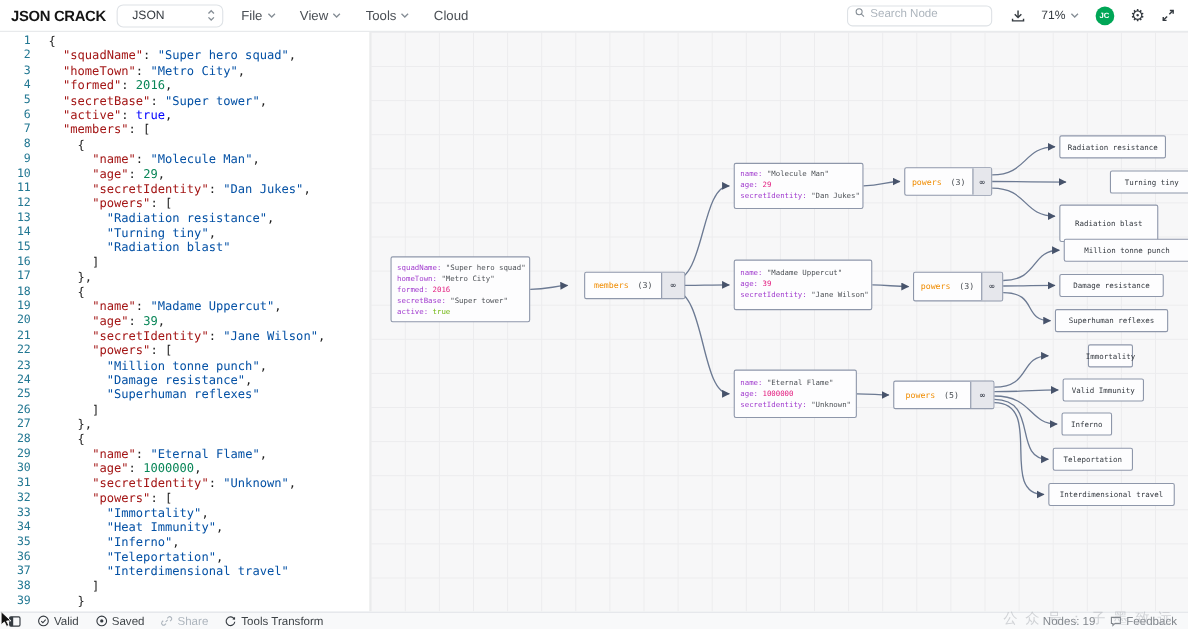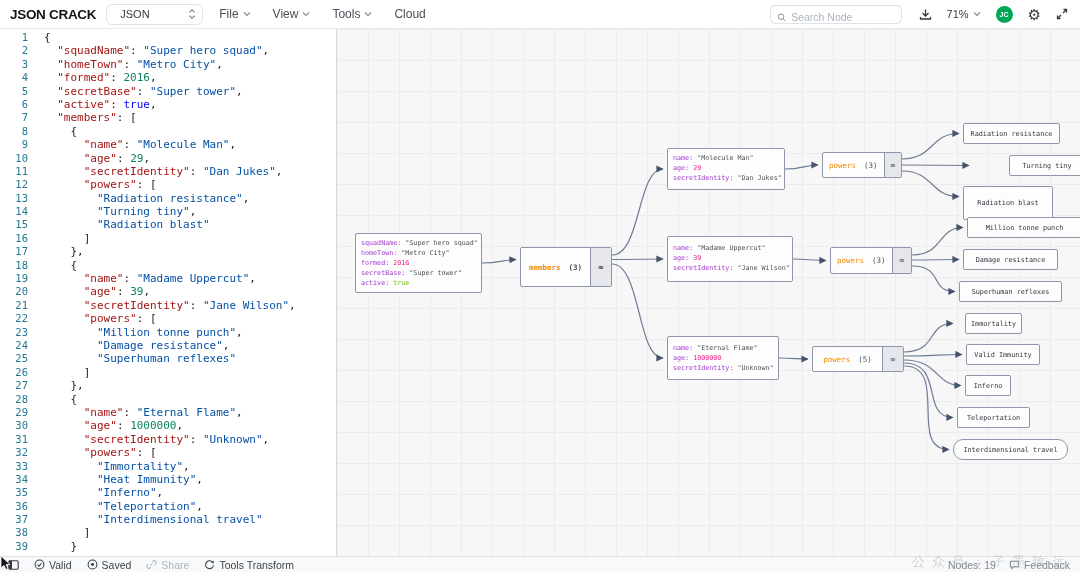--- a/index.html
+++ b/index.html
@@ -11,21 +11,21 @@
   .toolbar { height:21px; min-height:29px; background:#fff; border-bottom:1px solid #e6e8ea;
              display:flex; align-items:center; padding:0 12px 0 10px; }
   .logo { font-weight:800; font-size:13.5px; letter-spacing:-0.3px; color:#141414; white-space:nowrap; }
   .fmt-select { margin-left:10px; width:97px; height:21px; border:1px solid #dee2e6; border-radius:6px;
                 background:#fff; display:flex; align-items:center; padding:0 6px 0 13px; cursor:pointer; }
   .fmt-select .val { font-size:11px; color:#343a40; flex:1; }
   .menus { display:flex; align-items:center; margin-left:16px; gap:22px; }
   .menu { font-size:12px; color:#4a4f55; display:flex; align-items:center; gap:4px; cursor:pointer; white-space:nowrap;justify-content:center; }
   .spacer { flex:1; }
   .searchbox { width:132px; height:19px; border:1px solid #dee2e6; border-radius:5px; background:#fff;
-               display:flex; align-items:flex-end; padding:0 6px; gap:5px; }
+               display:flex; align-items:flex-start; padding:0 6px; gap:5px; }
   .searchbox input { border:none; outline:none; width:100%; font-size:10.5px; color:#495057;
                      font-family:"Liberation Sans", sans-serif; background:transparent; }
   .searchbox input::placeholder { color:#adb5bd; }
   .tbtn { display:flex; align-items:center; justify-content:center; cursor:pointer; color:#343a40; }
   .dl { margin-left:17px; }
   .zoomctl { margin-left:15px; display:flex; align-items:center; gap:4px; font-size:11px; color:#343a40; cursor:pointer; }
   .avatar { margin-left:15px; width:17px; height:17px; border-radius:50%; background:var(--accent-green,#00A656);
             color:#fff; font-size:7px; font-weight:bold; display:flex; align-items:center; justify-content:center; cursor:pointer; }
   .gear { margin-left:15px; font-size:15px; line-height:1; }
   .fs { margin-left:15px; }
@@ -237,21 +237,21 @@
       </svg>
 
       <div class="node obj-node" style="left:18px; top:204px; width:127px; height:60px;">
           <div><span class="nk">squadName</span><span class="v-str">"Super hero squad"</span></div>
           <div><span class="nk">homeTown</span><span class="v-str">"Metro City"</span></div>
           <div><span class="nk">formed</span><span class="v-num">2016</span></div>
           <div><span class="nk">secretBase</span><span class="v-str">"Super tower"</span></div>
           <div><span class="nk">active</span><span class="v-bool">true</span></div>
         </div>
 
-      <div class="node arr-node" style="left:183px; top:218px; width:92px; height:40px;font-weight:bold;">
+      <div class="node arr-node" style="left:194px; top:218px; width:92px; height:25px;">
         <div class="txt">
           <span class="lbl">members</span>
           <span class="cnt">(3)</span>
         </div>
         <div class="linkbox">
           <span>∞</span>
         </div>
       </div>
 
       <div class="node obj-node" style="left:330px; top:119px; width:118px; height:42px;">
@@ -301,25 +301,25 @@
           <span>∞</span>
         </div>
       </div>
 
       <div class="node leaf" style="left:626px; top:94px;  width:97px;  height:21px;">Radiation resistance</div>
       <div class="node leaf" style="left:672px; top:126px; width:76px;  height:21px;">Turning tiny</div>
       <div class="node leaf" style="left:626px; top:157px; width:90px;  height:34px;">Radiation blast</div>
       <div class="node leaf" style="left:630px; top:188px; width:115px;  height:21px;text-align:right;">Million tonne punch</div>
       <div class="node leaf" style="left:626px; top:220px; width:95px;  height:21px;">Damage resistance</div>
       <div class="node leaf" style="left:622px; top:252px; width:103px; height:21px;">Superhuman reflexes</div>
-      <div class="node leaf" style="left:628px; top:284px; width:57px;  height:21px;">Immortality</div>
+      <div class="node leaf" style="left:652px; top:284px; width:41px;  height:21px;">Immortality</div>
       <div class="node leaf" style="left:629px; top:315px; width:74px;  height:21px;">Valid Immunity</div>
       <div class="node leaf" style="left:628px; top:346px; width:46px;  height:21px;">Inferno</div>
       <div class="node leaf" style="left:620px; top:378px; width:73px;  height:21px;">Teleportation</div>
-      <div class="node leaf" style="left:616px; top:410px; width:115px; height:21px;border-radius:10px;">Interdimensional travel</div>
+      <div class="node leaf" style="left:616px; top:410px; width:115px; height:21px;">Interdimensional travel</div>
     </div>
   </div>
 
   <footer class="statusbar">
     <div class="sb-left">
       <div class="sb-item">
         <svg class="ic" width="11" height="10" viewBox="0 0 11 10">
           <rect x="0.8" y="0.8" width="9.4" height="8.4" rx="1.2" fill="none" stroke="#343a40" stroke-width="1.1"></rect>
           <rect x="0.8" y="0.8" width="3.2" height="8.4" fill="#343a40"></rect>
         </svg>

